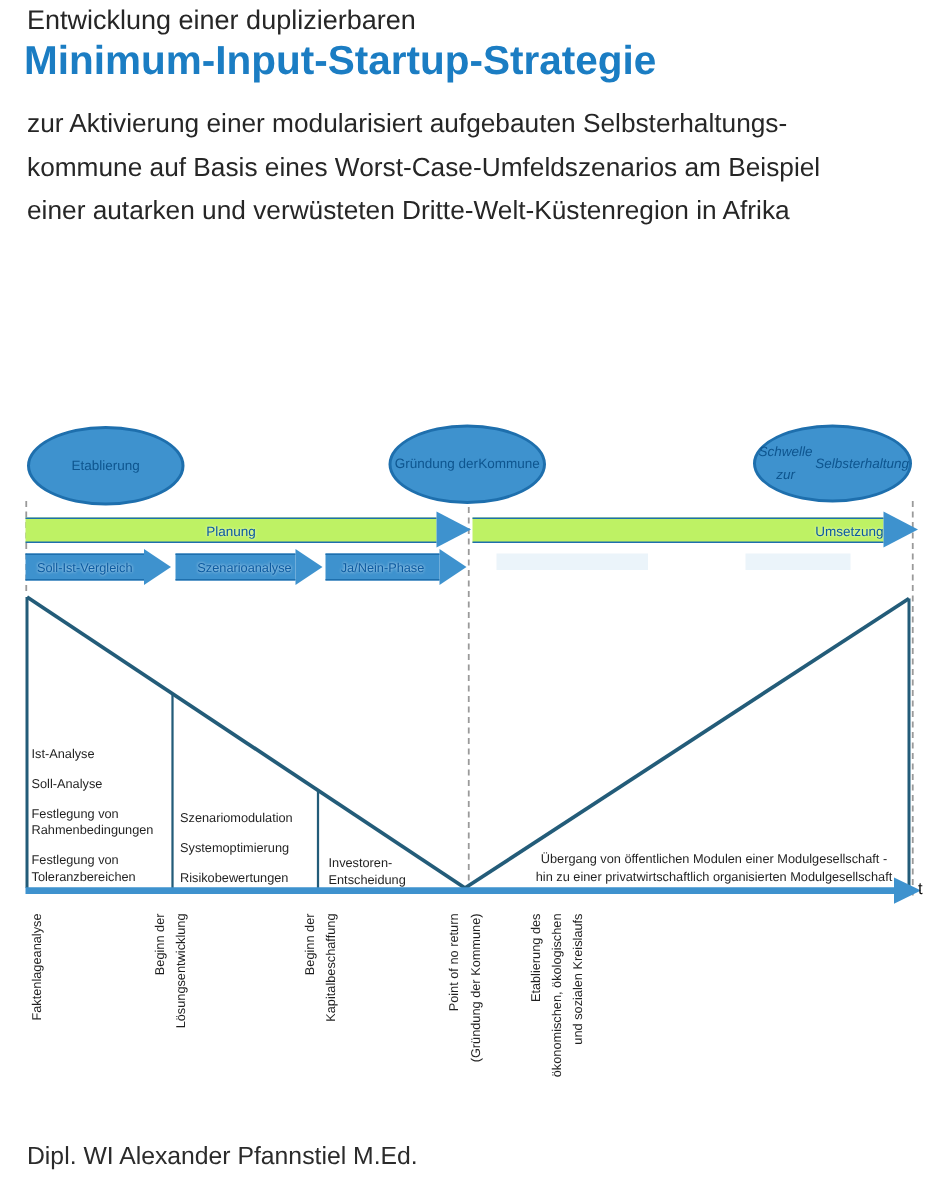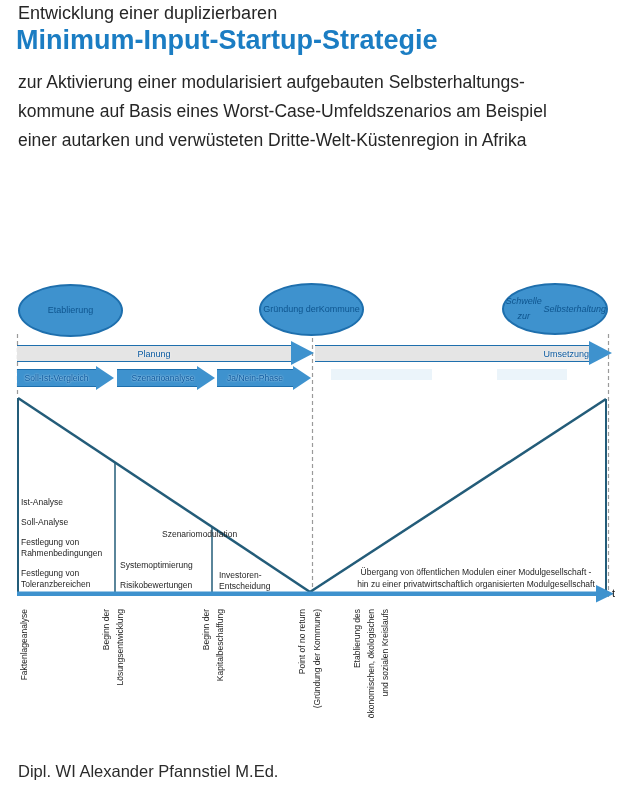--- a/index.html
+++ b/index.html
@@ -10,21 +10,21 @@
   
   .kicker   { position:absolute; left:18px; top:3px;  font-size:18px; color:#262626; }
   .title    { position:absolute; left:16px; top:25px; font-size:27px; font-weight:bold; color:#1b7dc3; }
   .sub-line { position:absolute; left:18px; font-size:17.5px; color:#262626; white-space:nowrap; }
 
   
   .ellipse { position:absolute; border:2px solid #1e6fad; border-radius:50%;
              background:#3e92ce; display:flex; flex-direction:row;
              align-items:center; justify-content:center;
              color:#0e558f; font-size:9px; line-height:15px; text-align:center; }
-  .bar  { position:absolute; height:17px; top:345px; background:#e5e5e5;
+  .bar  { position:absolute; height:17px; top:345px; background:#bef264;
           border-top:1px solid #1e6fad; border-bottom:1px solid #1e6fad;
           display:flex; align-items:center; justify-content:center;
           color:#0b5aa0; font-size:9px; text-shadow:0 0 2px rgba(255,255,255,.85); }
   .bar-head { position:absolute; top:341px; width:0; height:0;
               border-top:12px solid transparent; border-bottom:12px solid transparent;
               border-left:23px solid #3e92ce; }
   .sub  { position:absolute; height:18px; top:369px; background:#3e92ce;
           border-top:1px solid #1e6fad; border-bottom:1px solid #1e6fad;
           display:flex; align-items:center; justify-content:center;
           color:#0b5aa0; font-size:8.5px; text-shadow:0 0 2px rgba(255,255,255,.85); white-space:nowrap; }
@@ -112,21 +112,21 @@
 
   <div class="ghost" style="left:331px; width:101px;"></div>
   <div class="ghost" style="left:497px; width:70px;"></div>
 
   <span class="ftext" style="left:21px; top:497px;">Ist-Analyse</span>
   <span class="ftext" style="left:21px; top:517px;">Soll-Analyse</span>
   <span class="ftext" style="left:21px; top:537px;">Festlegung von</span>
   <span class="ftext" style="left:21px; top:548px;">Rahmenbedingungen</span>
   <span class="ftext" style="left:21px; top:568px;">Festlegung von</span>
   <span class="ftext" style="left:21px; top:579px;">Toleranzbereichen</span>
-  <span class="ftext" style="left:120px; top:529px;margin-left:42px;">Szenariomodulation</span>
+  <span class="ftext" style="left:120px; top:540px;">Szenariomodulation</span>
   <span class="ftext" style="left:120px; top:560px;">Systemoptimierung</span>
   <span class="ftext" style="left:120px; top:580px;">Risikobewertungen</span>
   <span class="ftext" style="left:219px; top:570px;">Investoren-</span>
   <span class="ftext" style="left:219px; top:581px;">Entscheidung</span>
 
   <div class="note">
     <div>Übergang von öffentlichen Modulen einer Modulgesellschaft -</div>
     <div>hin zu einer privatwirtschaftlich organisierten Modulgesellschaft</div>
   </div>
 

